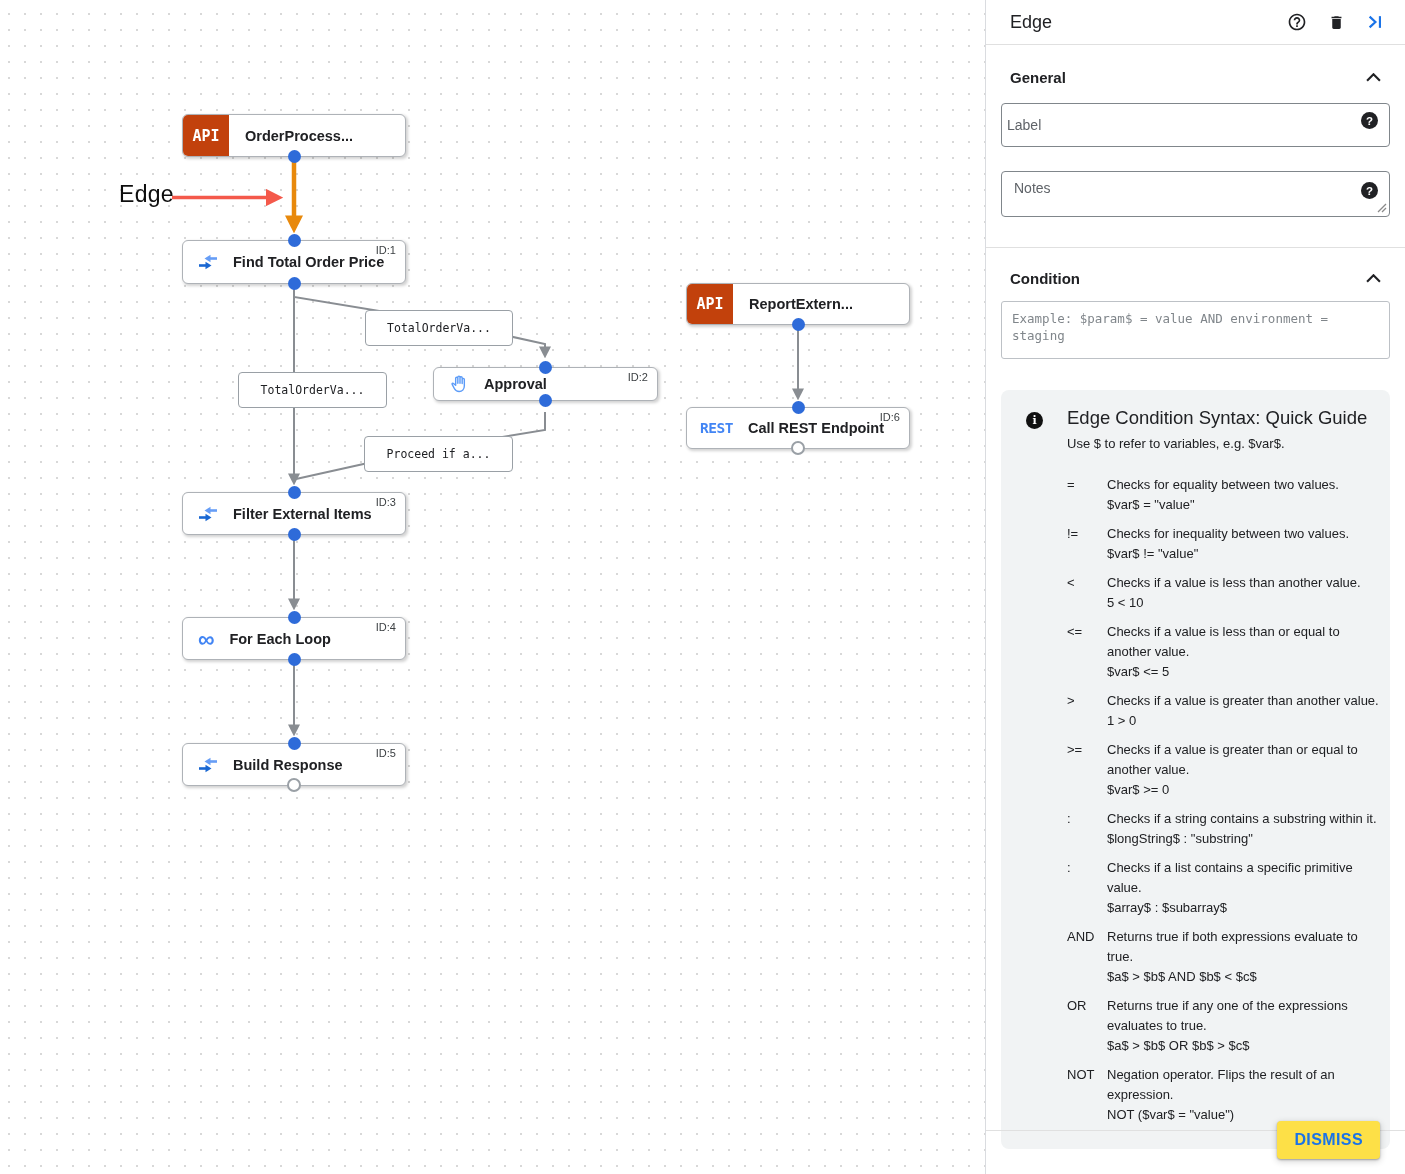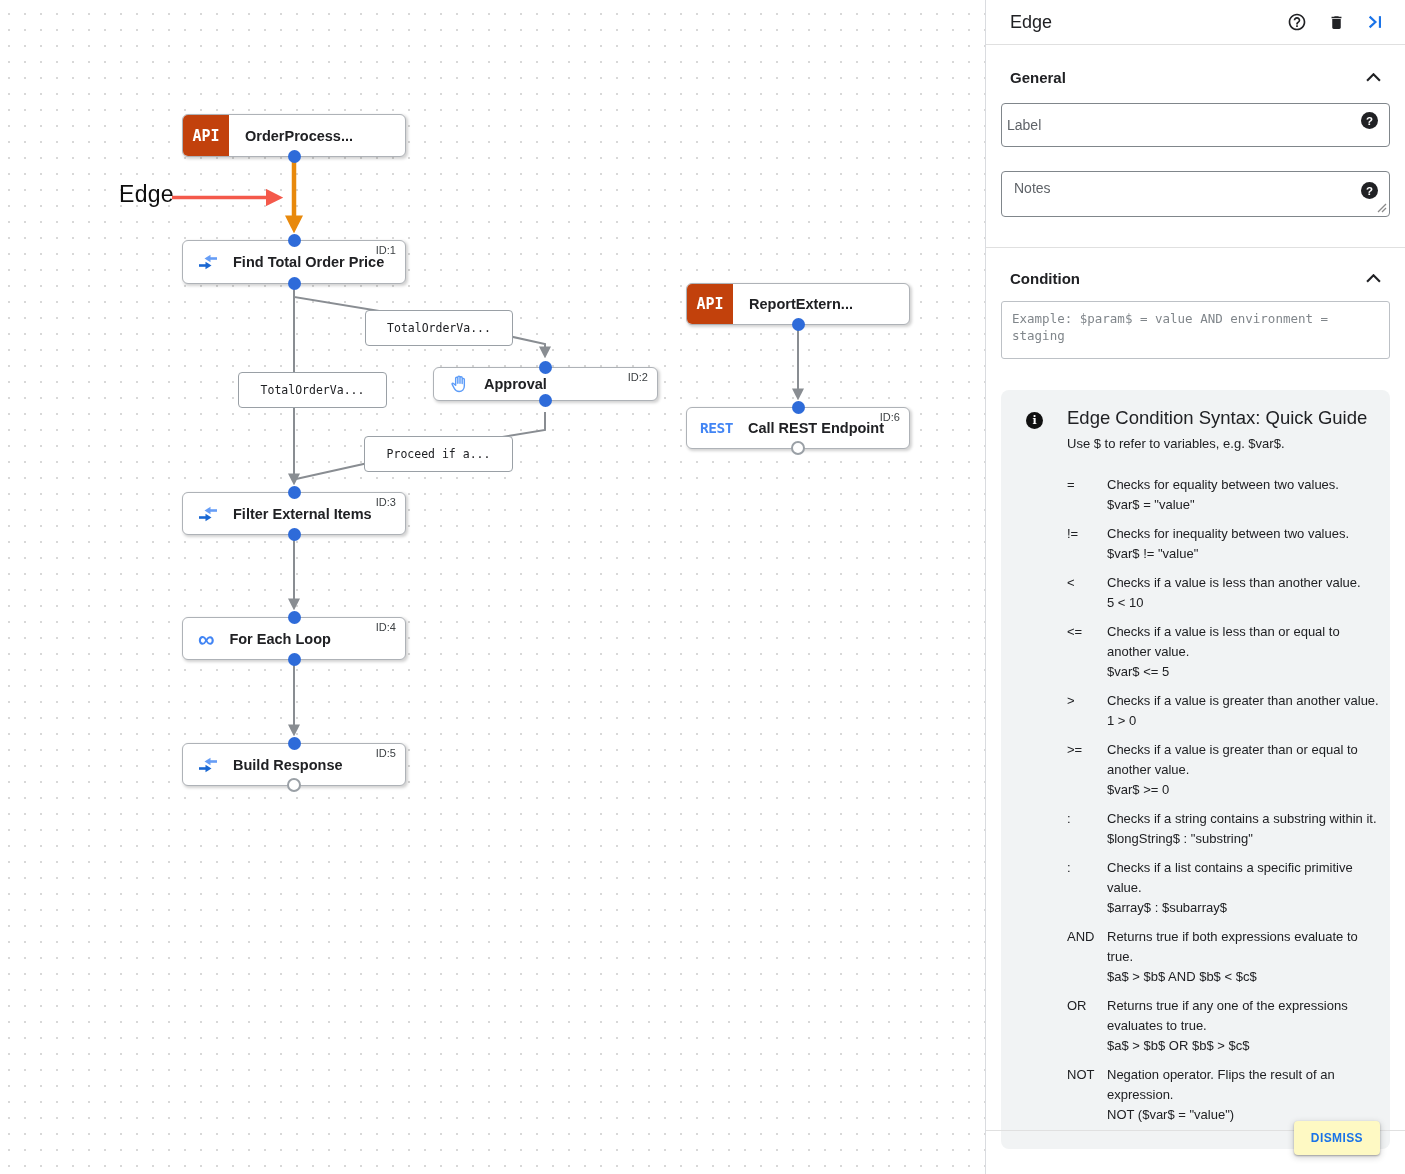--- a/index.html
+++ b/index.html
@@ -78,23 +78,23 @@
   .info-i { width: 17px; height: 17px; min-width: 17px; border-radius: 50%; background: #111;
     color: #fff; font-size: 11px; font-weight: bold; font-family: "DejaVu Serif", serif;
     display: flex; align-items: center; justify-content: center; margin-top: 5px; }
   .g-title { margin-left: 24px; font-size: 18.5px; color: #202124; }
   .g-sub { margin: 7px 0 0 41px; font-size: 13px; color: #202124; }
   .g-rows { margin: 24px 0 0 41px; display: grid; grid-template-columns: 40px 1fr; row-gap: 9px; }
   .g-op { font-size: 13px; color: #202124; line-height: 20px; }
   .g-desc, .g-ex { display: block; font-size: 13px; color: #202124; line-height: 20px; padding-right: 4px; }
 
   .p-footer-line { position: absolute; left: 0; right: 0; top: 1130px; border-top: 1px solid #e0e0e0; }
-  .dismiss-btn { position: absolute; right: 25px; top: 1121px; background: #fef9c3; border: none;
+  .dismiss-btn { position: absolute; right: 25px; top: 1121px; background: #fde047; border: none;
     border-radius: 4px; padding: 10px 17px; color: #1a73e8; font-family: "Liberation Sans", sans-serif;
-    font-size: 12px; font-weight: bold; letter-spacing: .4px; cursor: pointer;
+    font-size: 16px; font-weight: bold; letter-spacing: .4px; cursor: pointer;
     box-shadow: 0 1px 2px rgba(0,0,0,.3), 0 2px 6px 1px rgba(0,0,0,.15); }
 </style>
 </head>
 <body>
 
 <div class="screen">
 
   <div class="canvas">
 
     <svg class="edges" width="985" height="1174">

